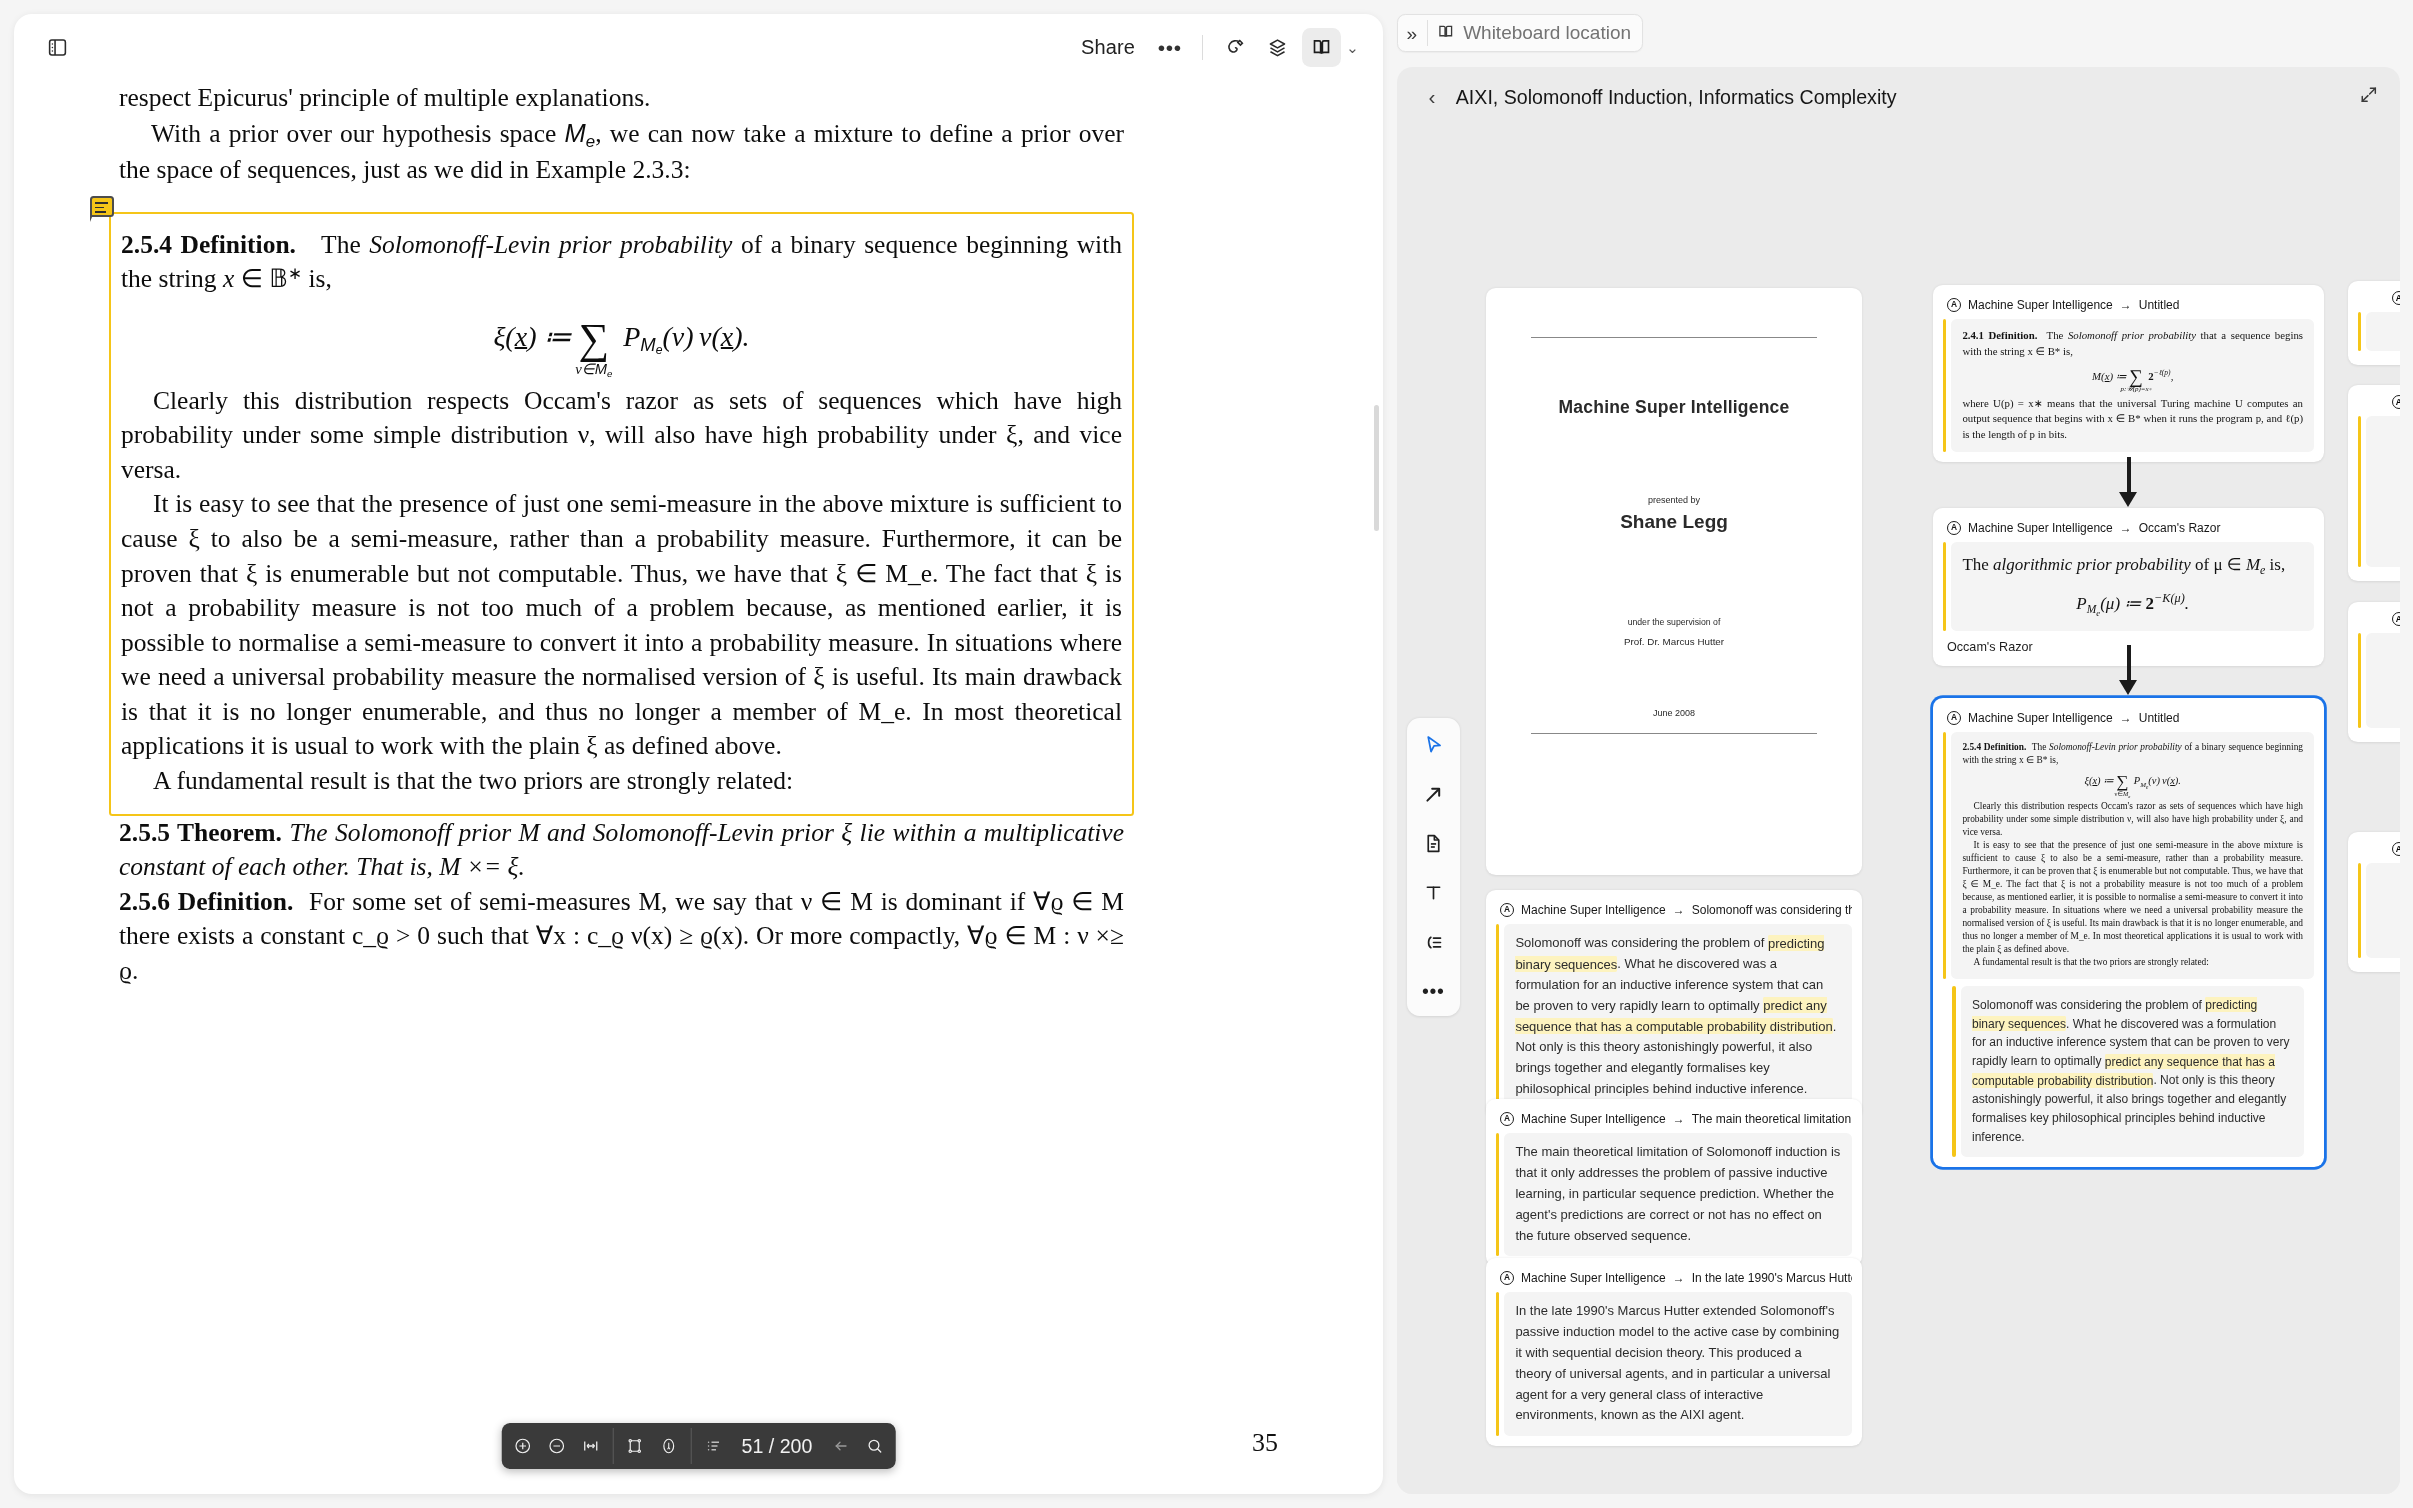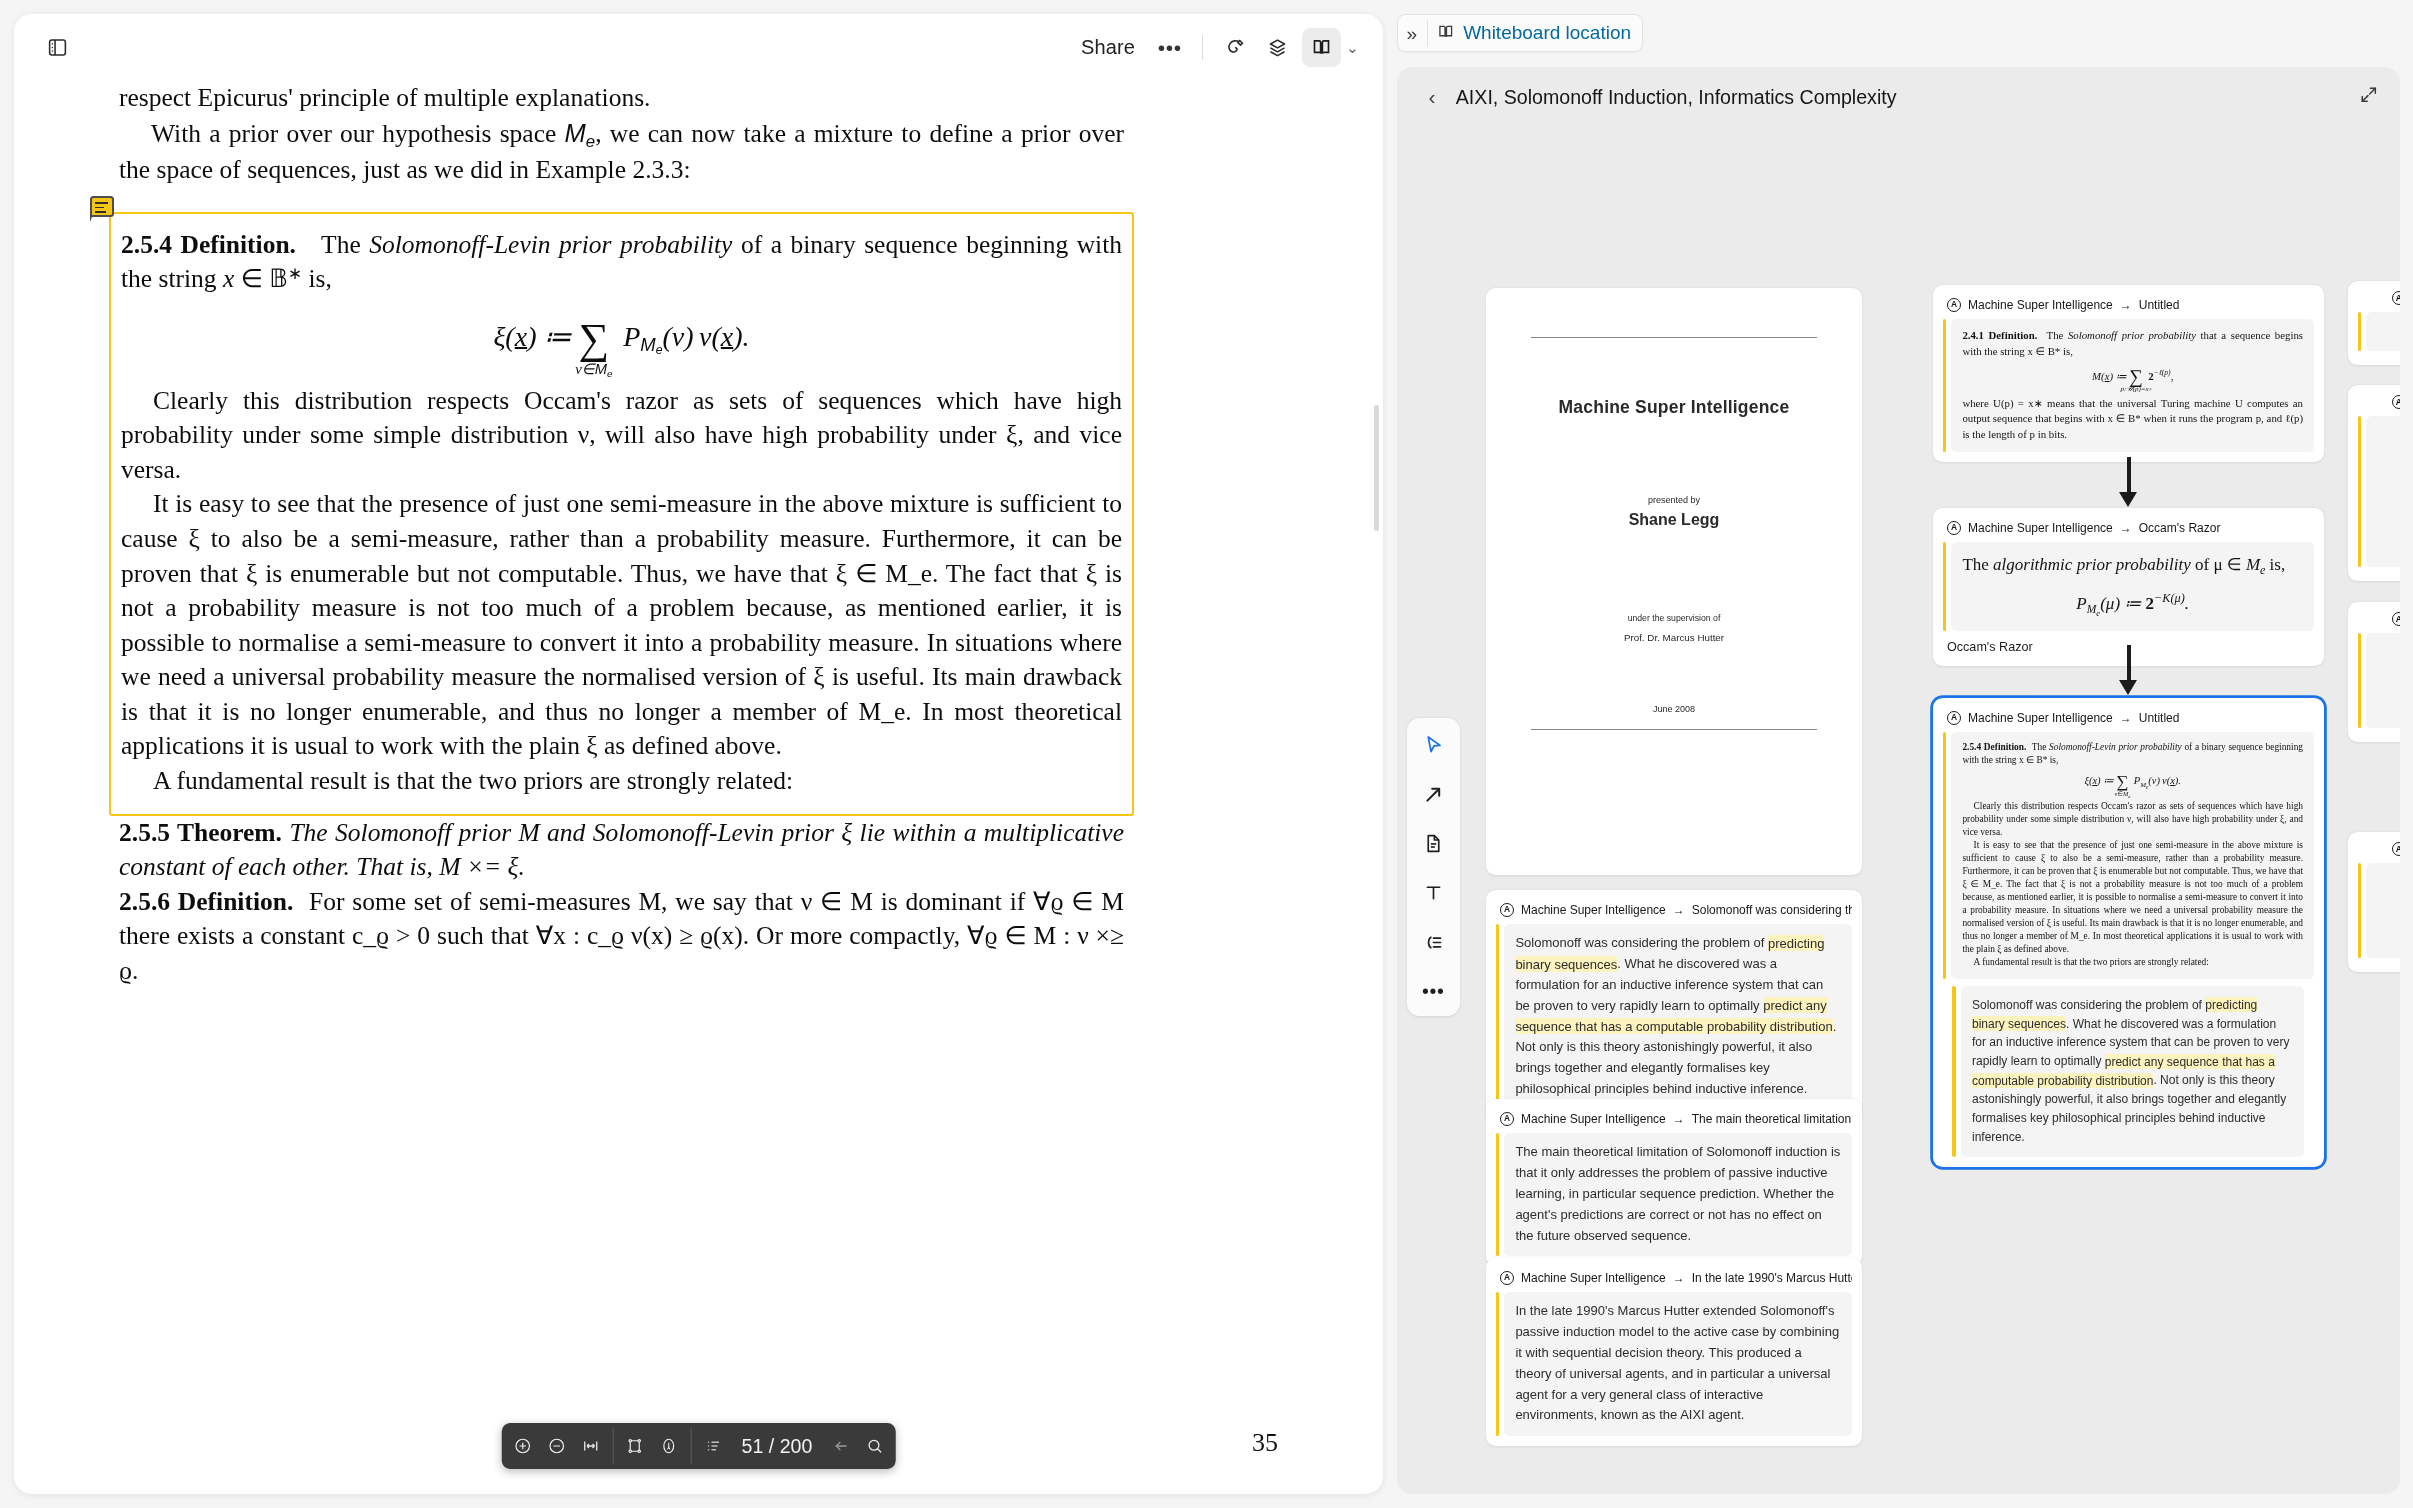--- a/index.html
+++ b/index.html
@@ -161,21 +161,21 @@
   #wb-loc {
     display: flex; align-items: center;
     height: 38px; background: #fbfbfb;
     border: 0.7px solid #e2e2e2; border-radius: 8.4px;
     padding: 0 11.2px 0 8.4px;
     box-shadow: 0 0.7px 1.4px rgba(0,0,0,.04);
     cursor: pointer;
   }
   #wb-loc .dbl { font-size: 19px; color: #3a3a3a; line-height: 1; }
   #wb-loc .vdiv { width: 0.7px; height: 26.5px; background: #e0e0e0; margin: 0 9.8px; }
-  #wb-loc .lbl { font-size: 19px; color: #0369a1; margin-left: 8.4px; white-space: nowrap; }
+  #wb-loc .lbl { font-size: 19px; color: #737373; margin-left: 8.4px; white-space: nowrap; }
 
   #whiteboard {
     position: absolute;
     left: 1397px; top: 67px;
     width: 1003px; height: 1427px;
     background: #ebebeb;
     border-radius: 15.4px;
     overflow: hidden;
   }
   #wb-title {
@@ -265,21 +265,21 @@
     border-radius: 9.8px;
     box-shadow: 0 0.7px 2.8px rgba(0,0,0,.09);
     padding: 0;
     overflow: hidden;
   }
   #thumb .inner { padding: 49px 45px; font-family: "Liberation Sans", sans-serif; color: #2a2a2a; text-align: center; }
   #thumb hr { border: 0; border-top: 0.7px solid #888; margin: 0; }
   #thumb .t-title { font-size: 17.5px; font-weight: bold; margin: 59px 0 0 0; letter-spacing: 0.2px; }
   #thumb .t-sub { font-size: 9px; line-height: 1.85; margin-top: 41px; }
   #thumb .t-pres { font-size: 9px; margin-top: 77px; }
-  #thumb .t-name { font-size: 16px; font-weight: bold; margin-top: 5.6px; }
+  #thumb .t-name { font-size: 19px; font-weight: bold; margin-top: 5.6px; }
   #thumb .t-sup { font-size: 8.7px; margin-top: 82px; line-height: 1.8; }
   #thumb .t-date { font-size: 9px; margin-top: 57px; }
   #thumb .b-rule { margin-top: 15.4px; }
 
   
   .arrow { position: absolute; width: 4.2px; background: #1b1b1b; }
   .arrow:after {
     content: ""; position: absolute; left: -7.7px; bottom: -14px;
     border-left: 9.8px solid transparent; border-right: 9.8px solid transparent;
     border-top: 15.4px solid #1b1b1b;

